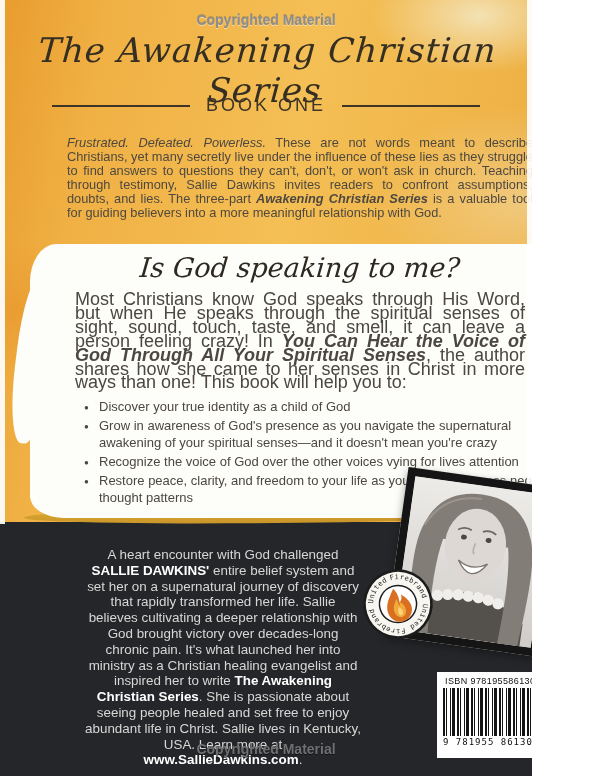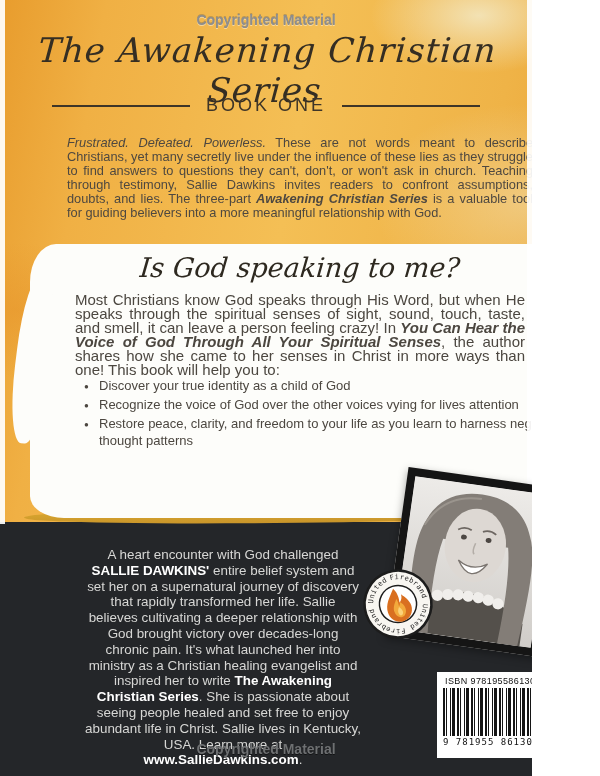--- a/index.html
+++ b/index.html
@@ -35,23 +35,23 @@
     position:absolute;top:244px;left:30px;width:540px;height:274px;background:#fdfdfa;
     border-radius:26px 12px 20px 34px / 38px 30px 42px 22px;z-index:2;
     box-shadow:0 0 0 0 transparent;
   }
   .white-box::before{content:"";position:absolute;left:-14px;top:30px;width:34px;height:170px;background:#fdfdfa;border-radius:45%;transform:rotate(7deg);}
   .white-box::after{content:"";position:absolute;right:-12px;top:70px;width:30px;height:200px;background:#fdfdfa;border-radius:45%;transform:rotate(-6deg);}
   .question{
     margin:8px 0 0;text-align:center;font-family:"DejaVu Serif",serif;font-style:italic;font-weight:400;
     font-size:27px;color:#2e2920;transform:skewX(-5deg);
   }
-  .hl-body{margin:10px auto 0;width:450px;font-size:15px;line-height:13.9px;text-align:justify;color:#4c4740;}
+  .hl-body{margin:10px auto 0;width:450px;font-size:18px;line-height:13.9px;text-align:justify;color:#4c4740;}
   .hl-body strong{font-weight:700;font-style:italic;}
-  .bullets{margin:1px 0 0 54px;padding:0;width:478px;list-style:none;}
+  .bullets{margin:8px 0 0 54px;padding:0;width:478px;list-style:none;}
   .bullets li{position:relative;padding-left:15px;margin-bottom:2px;font-size:13px;line-height:17px;color:#4c4740;}
   .bullets li::before{content:"\25CF";position:absolute;left:0;top:1px;font-size:8px;color:#4c4740;}
   .black-section{position:absolute;left:0;top:522px;width:600px;height:254px;background:#242629;z-index:1;}
   .gold-streak{position:absolute;left:24px;top:-15px;width:500px;height:16px;background:linear-gradient(180deg,#dba92f,#c9952a);border-radius:50% 40% 45% 50%;transform:rotate(-.6deg);}
   .gold-wash{position:absolute;right:0;top:-42px;width:118px;height:86px;background:radial-gradient(closest-side,#e3af46,#dda63c 70%,rgba(221,166,60,0) 100%);}
   .bio{position:absolute;left:85px;top:547px;width:276px;margin:0;font-size:13.4px;line-height:15.8px;color:#d7d7d5;z-index:2;text-align:center;}
   .bio strong{color:#fff;font-weight:700;}
   .photo-frame{
     position:absolute;left:396px;top:477px;width:138px;height:154px;z-index:4;
     border:8px solid #151515;background:#e8e6e3;transform:rotate(8deg);
@@ -91,20 +91,21 @@
     <span class="rule"></span>
   </div>
 
   <p class="intro"><em>Frustrated. Defeated. Powerless.</em><span> These are not words meant to describe Christians, yet many secretly live under the influence of these lies as they struggle to find answers to questions they can't, don't, or won't ask in church. Teaching through testimony, Sallie Dawkins invites readers to confront assumptions, doubts, and lies. The three-part </span><strong>Awakening Christian Series</strong><span> is a valuable tool for guiding believers into a more meaningful relationship with God.</span></p>
 
   <div class="white-box">
     <h2 class="question">Is God speaking to me?</h2>
     <p class="hl-body"><span>Most Christians know God speaks through His Word, but when He speaks through the spiritual senses of sight, sound, touch, taste, and smell, it can leave a person feeling crazy! In </span><strong>You Can Hear the Voice of God Through All Your Spiritual Senses</strong><span>, the author shares how she came to her senses in Christ in more ways than one! This book will help you to:</span></p>
     <ul class="bullets">
       <li>Discover your true identity as a child of God</li>
+      <li>Grow in awareness of God's presence as you navigate the supernatural awakening of your spiritual senses—and it doesn't mean you're crazy</li>
       <li>Recognize the voice of God over the other voices vying for lives attention</li>
       <li>Restore peace, clarity, and freedom to your life as you learn to harness negative thought patterns</li>
     </ul>
   </div>
 
   <div class="black-section">
     <div class="gold-wash"></div>
     <div class="gold-streak"></div>
   </div>
 

